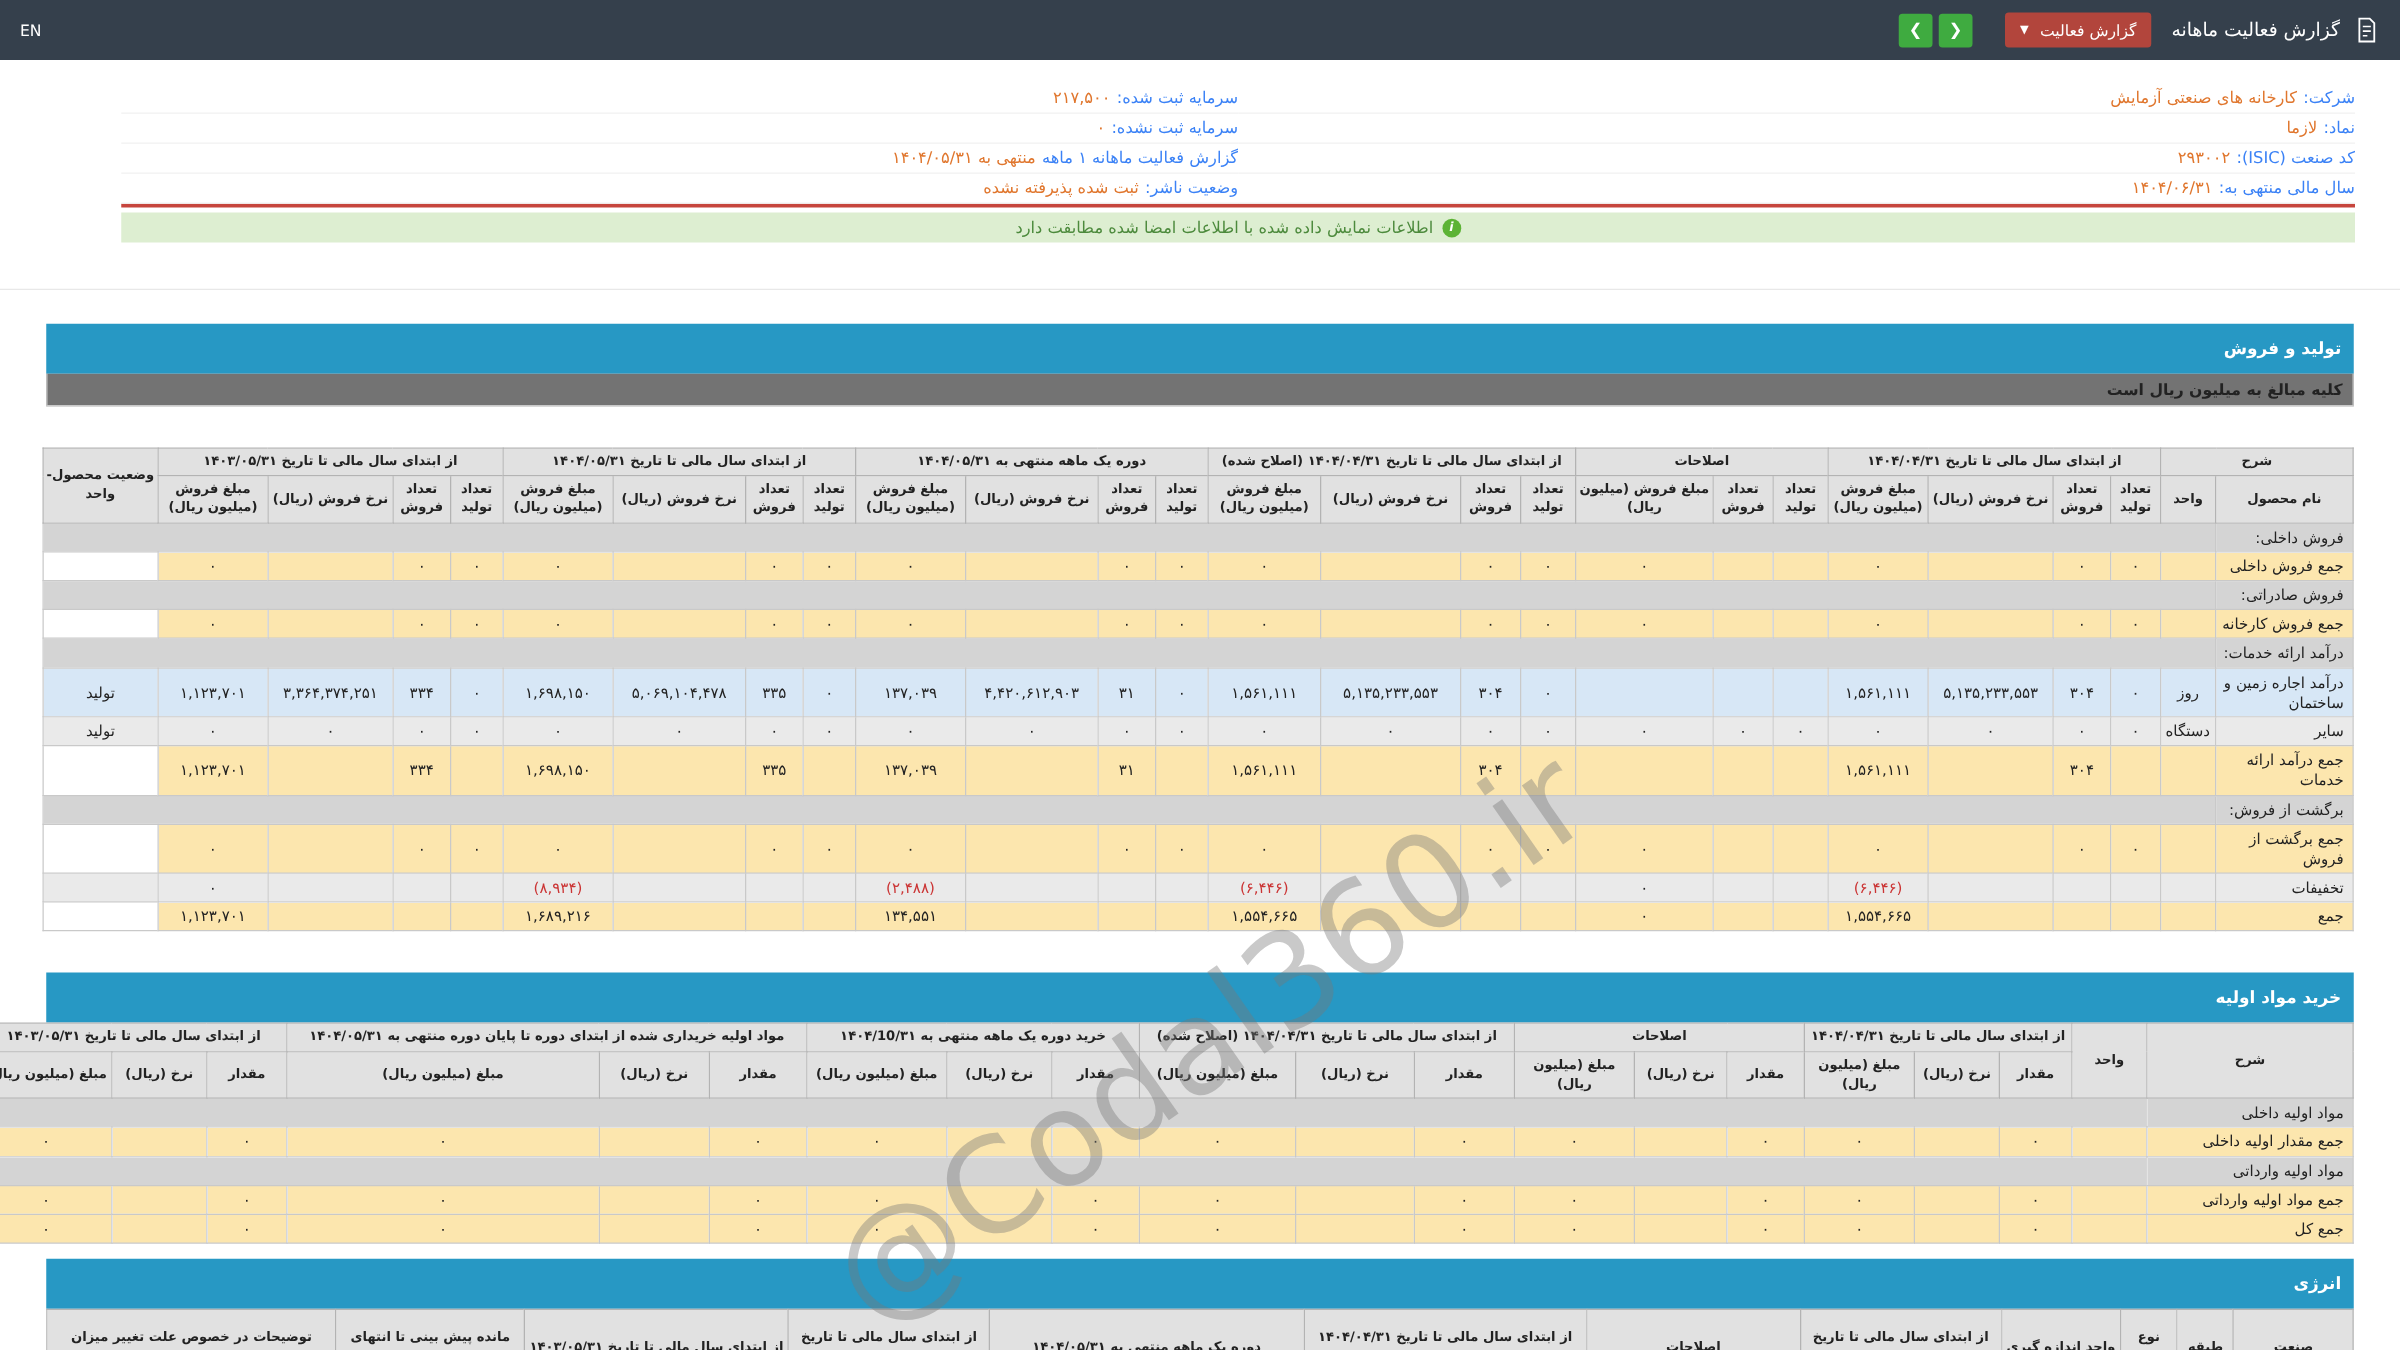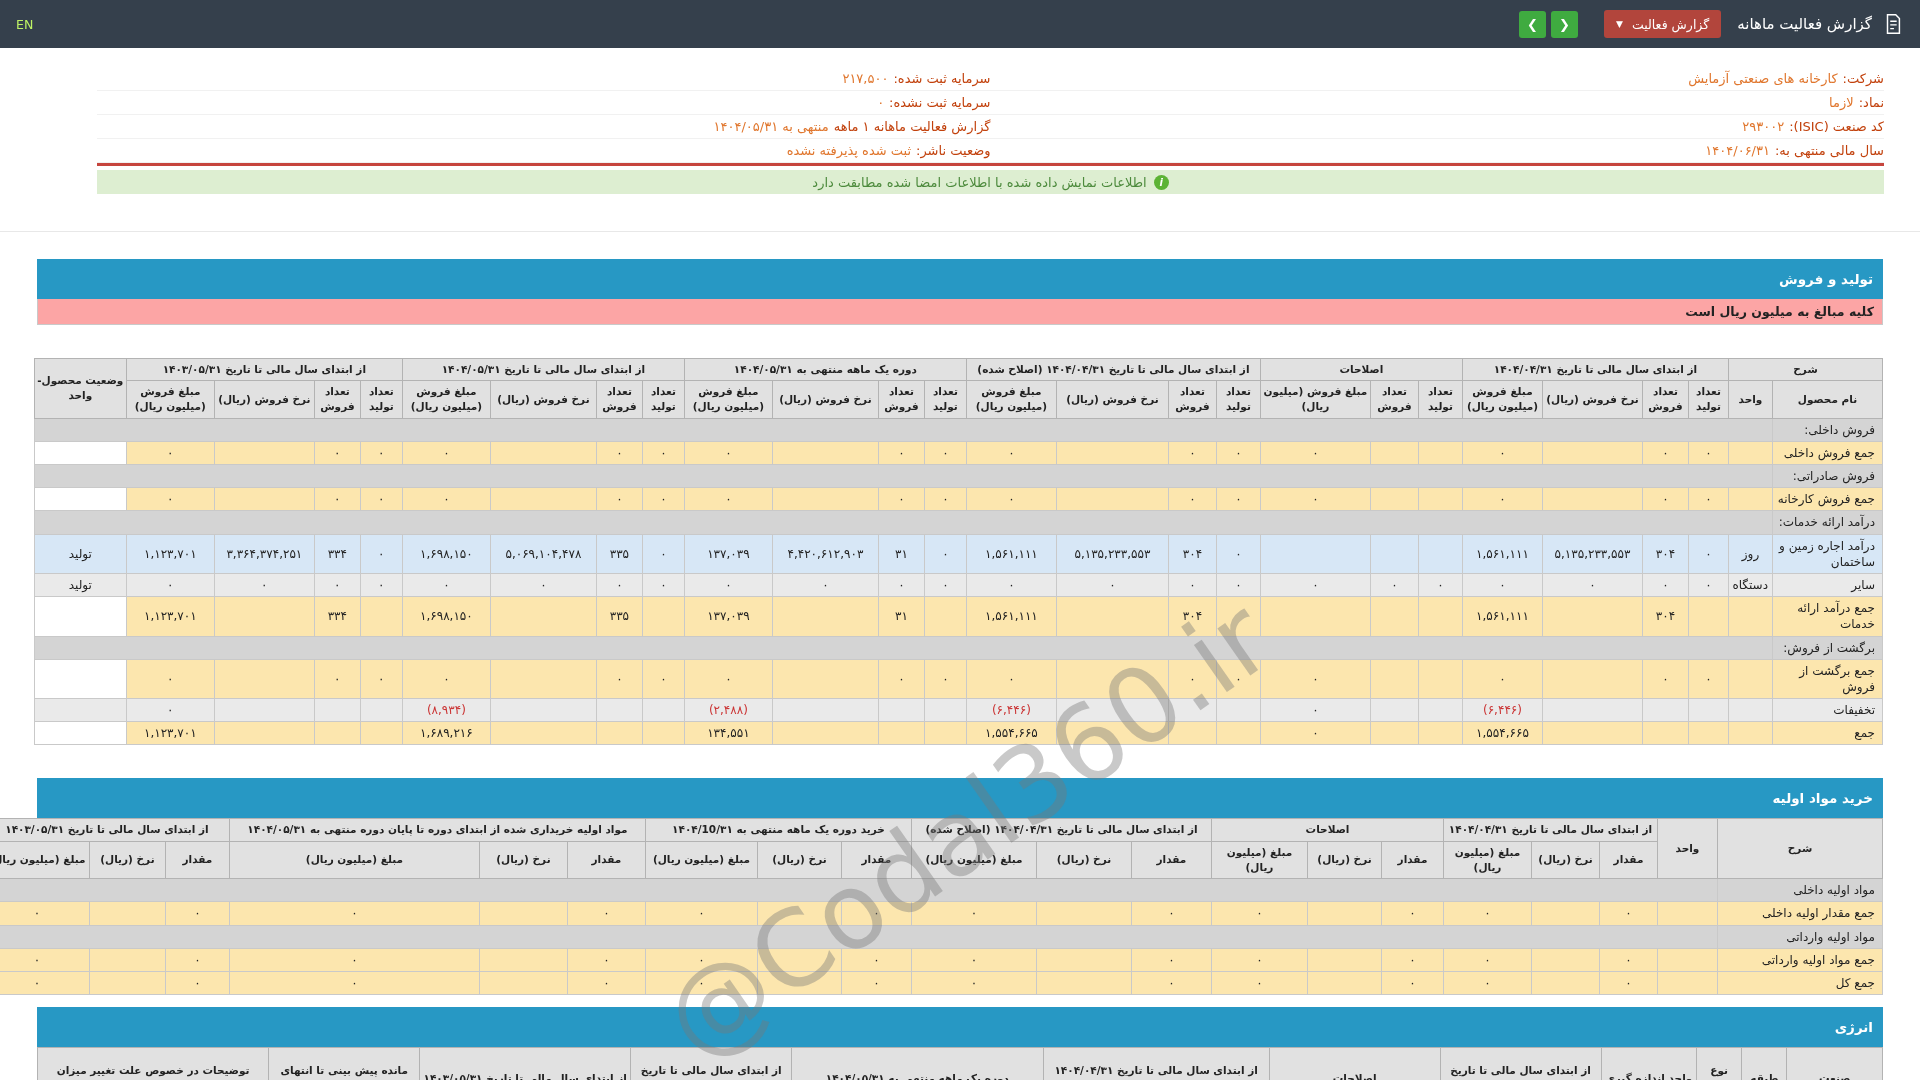--- a/index.html
+++ b/index.html
@@ -9,28 +9,28 @@
   
   .topbar{height:48px;background:#35404c;display:flex;align-items:center;padding:0 16px;gap:10px;color:#fff;}
   .tb-icon{display:flex;align-items:center;}
   .tb-title{font-size:15px;}
   .report-btn{background:#b2453c;color:#fff;border:none;border-radius:3px;height:28px;padding:0 12px;
     font-size:12.5px;display:flex;align-items:center;gap:9px;cursor:pointer;font-family:inherit;margin-right:6px;}
   .report-btn .caret{font-size:9px;line-height:1;}
   .nav{display:flex;direction:ltr;gap:5px;margin-right:16px;}
   .nav button{width:27px;height:27px;background:#3fab40;border:none;border-radius:3px;color:#fff;
     font-size:13px;font-weight:bold;cursor:pointer;font-family:inherit;}
-  .lang{margin-right:auto;color:#bef264;font-size:12.5px;text-decoration:none;cursor:pointer;}
+  .lang{margin-right:auto;color:#ffffff;font-size:12.5px;text-decoration:none;cursor:pointer;}
 
   
   .info-wrap{margin:19px 36px 0 97px;}
   .info-cols{display:flex;}
   .info-col{flex:1;}
   .info-row{display:flex;height:24px;align-items:center;font-size:13px;border-bottom:1px solid #f1f1f1;}
-  .info-row .lab{color:#c2410c;}
+  .info-row .lab{color:#3b82f6;}
   .info-row .val{color:#e0762d;margin-right:5px;}
   .info-row .link{cursor:pointer;}
   .red-line{height:3px;background:#c6453d;}
   .signed-banner{margin-top:4px;height:24px;background:#ddeed1;color:#4c8a3c;font-size:13px;
     display:flex;align-items:center;justify-content:center;gap:7px;}
   .info-icon{width:15px;height:15px;border-radius:50%;background:#5cb335;color:#fff;font-size:10px;
     font-weight:bold;font-style:italic;display:flex;align-items:center;justify-content:center;flex:0 0 15px;}
   .unit-note-row{margin-top:10px;text-align:left;}
   .unit-note-box{display:inline-block;border:1px solid #b9b9b9;background:#fff;font-size:12.5px;
     color:#222;padding:3px 14px;}
@@ -39,21 +39,21 @@
   
   .content{margin:0 37px;position:relative;}
   .watermark{position:absolute;left:480px;top:510px;width:900px;text-align:center;
     transform:rotate(-35deg);font-size:105px;color:rgba(120,120,120,.4);z-index:40;
     pointer-events:none;direction:ltr;white-space:nowrap;}
   .blue-bar{height:40px;background:#2798c4;color:#fff;font-size:13.5px;font-weight:bold;
     display:flex;align-items:center;padding:0 10px;}
   .bar1{margin-top:27px;}
   .bar2{margin-top:33px;}
   .bar3{margin-top:12px;}
-  .table-note{height:26px;border:1px solid #c9c9c9;border-top:none;background:#fca5a5;font-size:12.5px;
+  .table-note{height:26px;border:1px solid #c9c9c9;border-top:none;background:#737373;font-size:12.5px;
     font-weight:bold;display:flex;align-items:center;padding:0 8px;}
   #t-production{margin-top:33px;}
   table.rpt{width:100%;border-collapse:collapse;table-layout:fixed;}
   .rpt th{background:#e1e1e1;border:1px solid #b3b3b3;font-size:10.5px;font-weight:bold;color:#222;
     padding:3px 2px;text-align:center;vertical-align:middle;line-height:1.45;overflow:hidden;}
   .rpt td{border:1px solid #c9c9c9;font-size:12px;padding:3px 4px;text-align:center;
     vertical-align:middle;line-height:1.35;height:22px;overflow:hidden;}
   .rpt td.name{text-align:right;padding-right:7px;}
   .row-section td{background:#d4d4d4;margin-top:48px;}
   .row-sum td{background:#fce6ae;}

